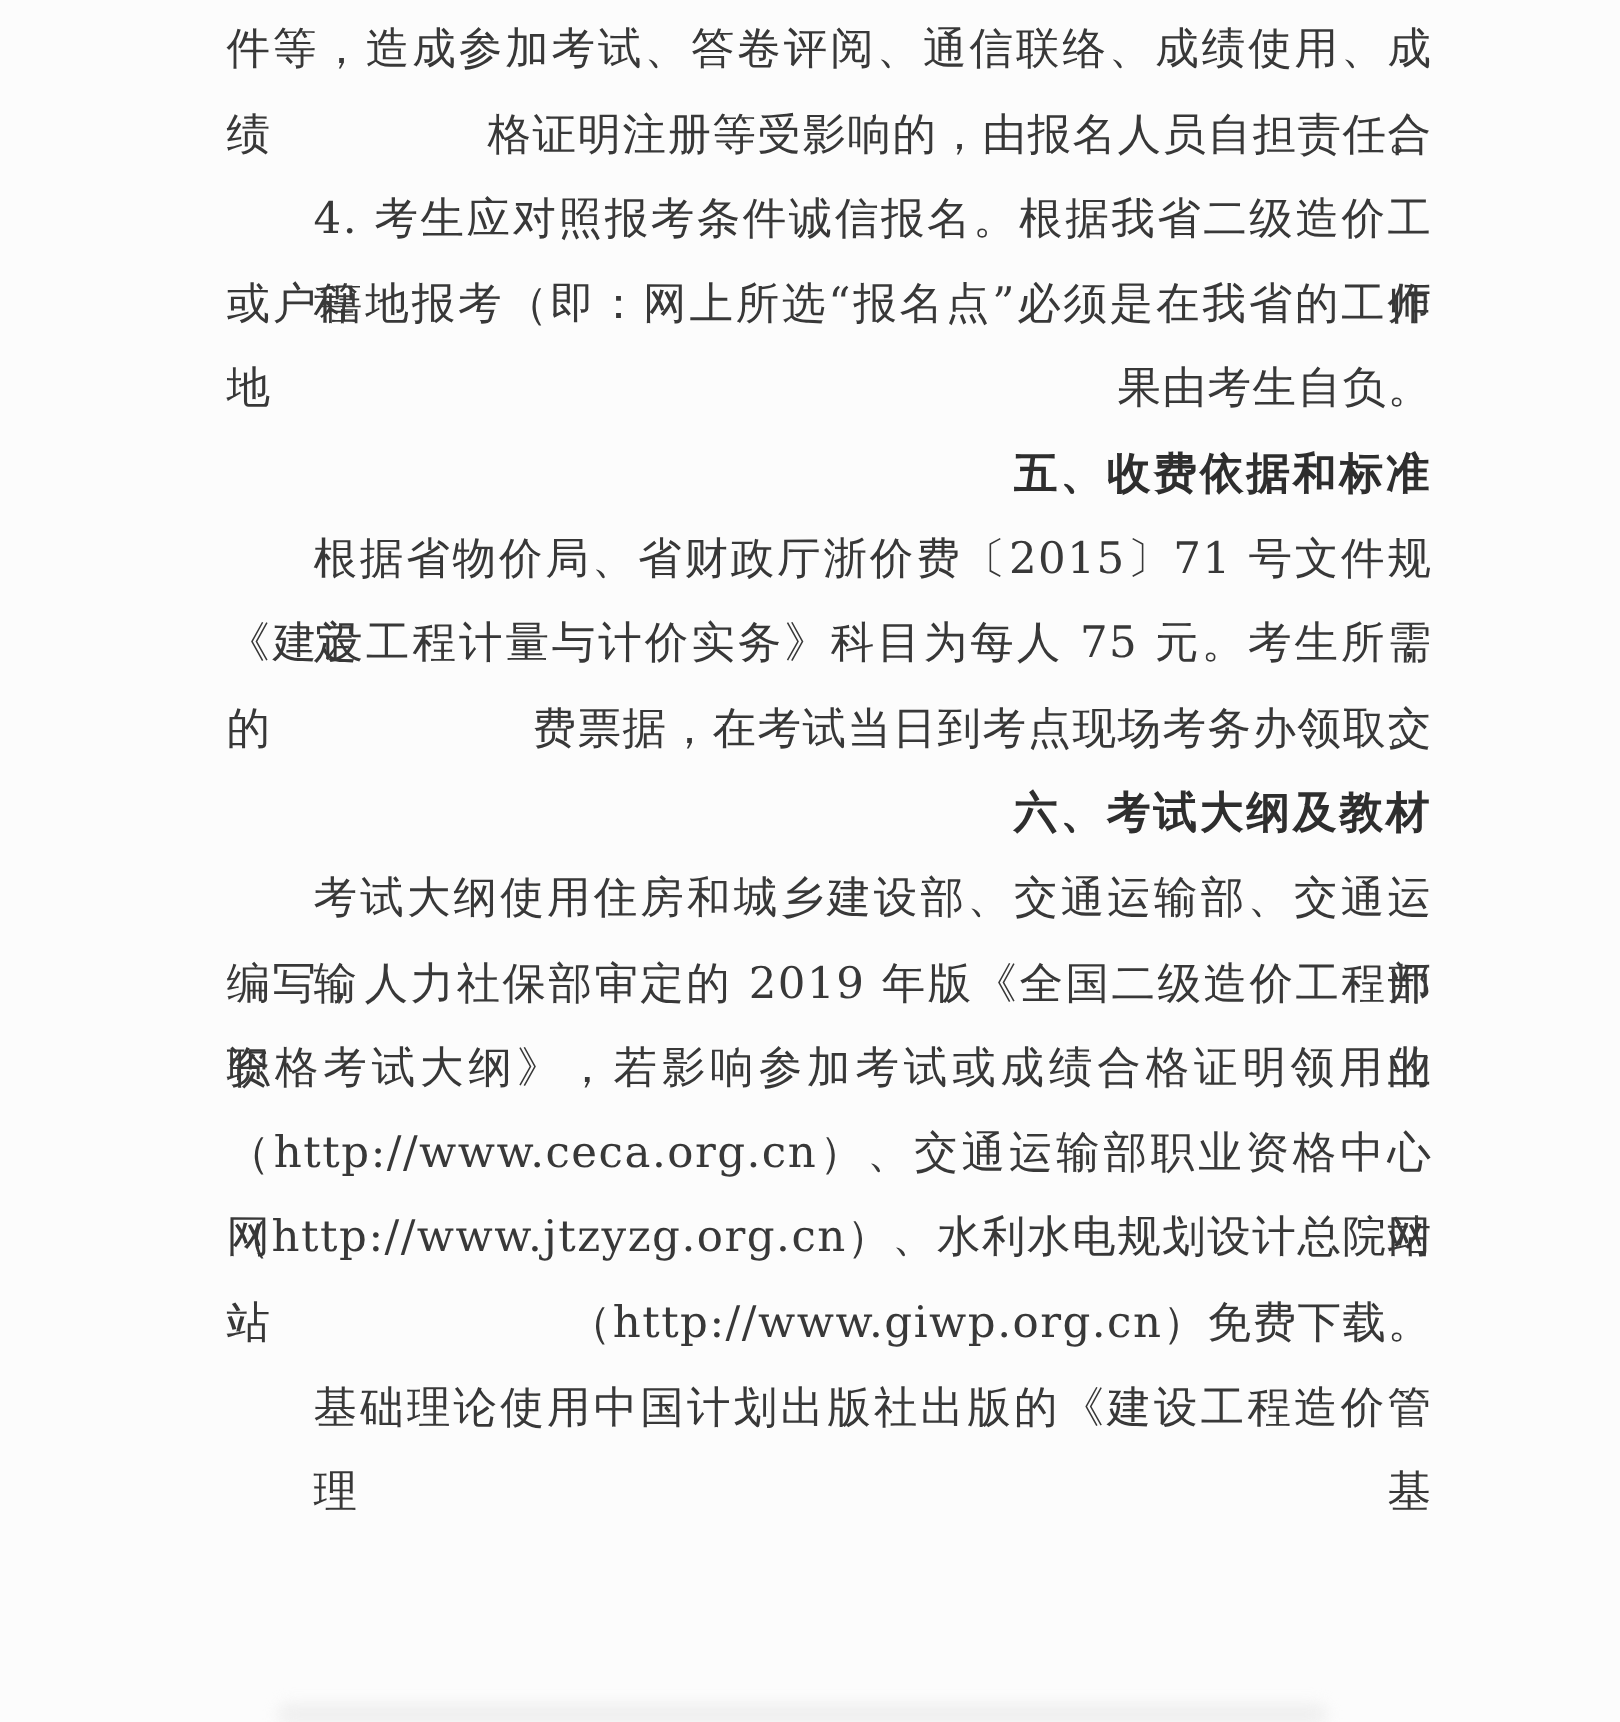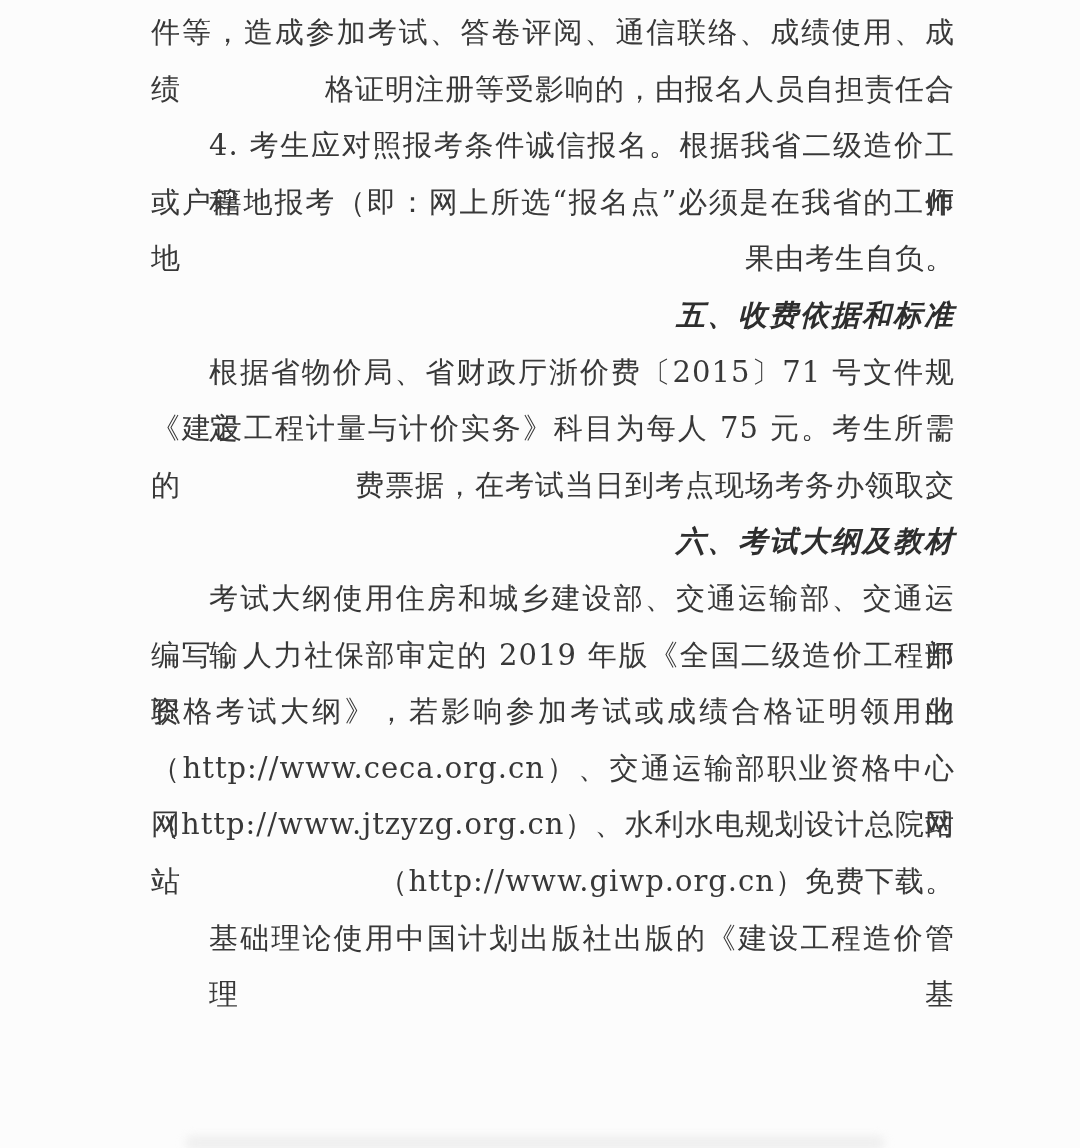--- a/index.html
+++ b/index.html
@@ -40,21 +40,20 @@
     padding-left: 58px;
   }
   .line.indent.just {
     width: 746px;
   }
   .line.heading {
     font-family: "DejaVu Sans", "Liberation Sans", sans-serif;
     font-weight: bold;
     color: #2e2e2e;
     letter-spacing: 2px;
-    font-style: italic;
   }
   .faded-cutoff {
     position: absolute;
     left: 185px;
     top: 1136px;
     width: 700px;
     height: 14px;
     background: #e9e9e9;
     filter: blur(5px);
     opacity: 0.7;

